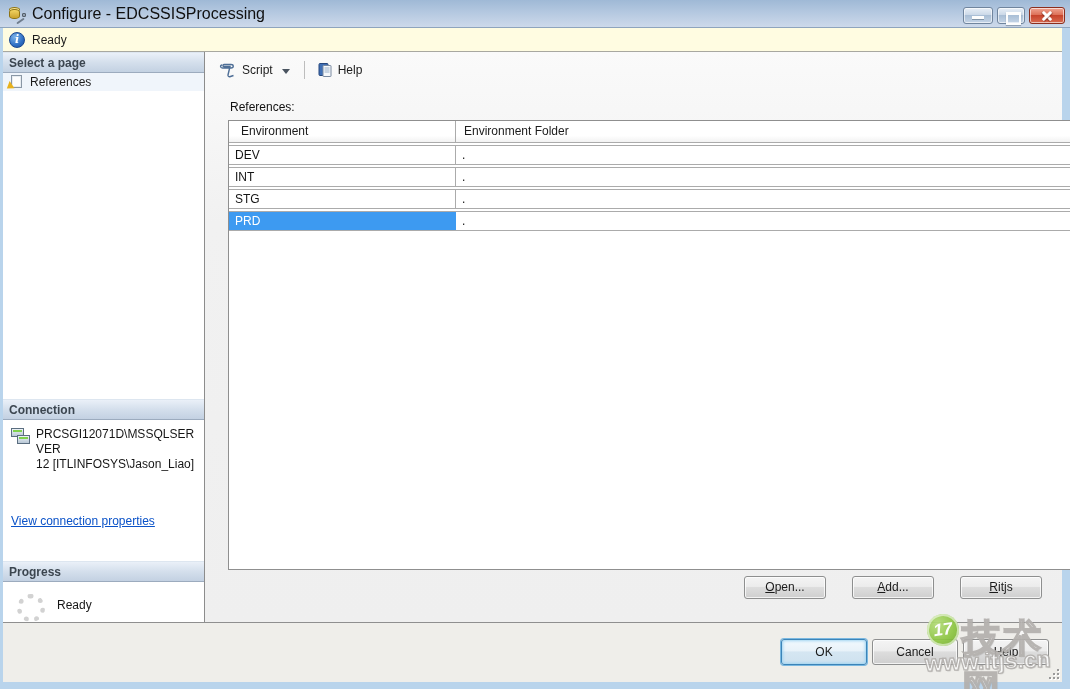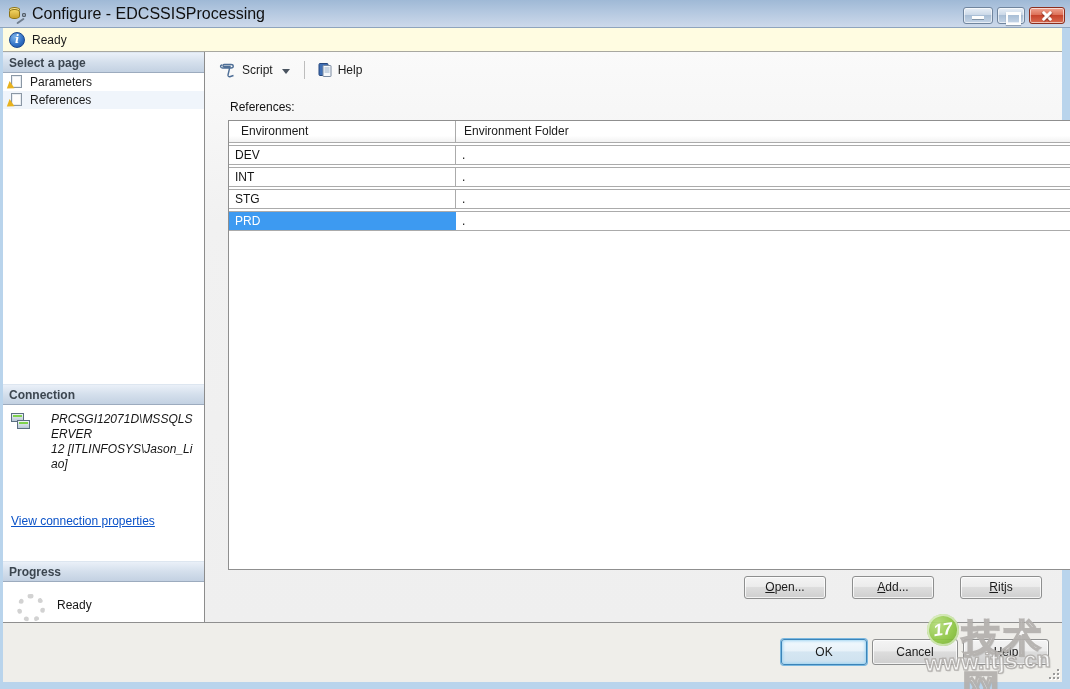--- a/index.html
+++ b/index.html
@@ -48,21 +48,21 @@
   .section-header { height:21px; flex:0 0 21px; padding:3px 0 0 6px; font-weight:bold; color:#3c4650;
     background:linear-gradient(180deg,#eaf0f8 0%,#d4dfec 50%,#c3d1e2 100%);
     border-top:1px solid #dde6f0; border-bottom:1px solid #9cabbe; }
   .page-item { display:flex; align-items:center; gap:6px; padding:2px 4px 2px 6px; cursor:default; }
   .page-item.selected { background:#f0f5fb; }
   .page-icon { width:15px; height:14px; position:relative; flex:0 0 15px; }
   .page-icon .sheet { position:absolute; left:2px; top:0; width:11px; height:13px; background:#fdfdfd; border:1px solid #8a97a5; box-shadow:inset 0 0 0 1px #e8edf2; }
   .page-icon .arrow { position:absolute; left:-1px; bottom:-1px; width:0; height:0;
     border-left:7px solid #e8b21d; border-top:5px solid transparent; border-bottom:3px solid transparent; transform:rotate(20deg); }
   .sidebar .spacer { flex:1 1 auto; }
-  .conn-body { padding:7px 6px 0 8px; display:flex; gap:18px;font-style:italic; }
+  .conn-body { padding:7px 6px 0 8px; display:flex; gap:3px; }
   .server-icon { width:22px; height:20px; position:relative; flex:0 0 22px; }
   .srv { position:absolute; width:13px; height:9px; background:linear-gradient(180deg,#eef3f8,#b9c8d6); border:1px solid #5b6e80; }
   .srv.s1 { left:0; top:1px; } .srv.s2 { left:6px; top:8px; }
   .srv::before { content:""; position:absolute; left:1px; top:1px; width:9px; height:2px; background:#7fd24d; }
   .conn-text { line-height:15px; color:#161616; word-break:break-all; }
   .conn-link { margin:42px 0 0 8px; color:#0a52c8; text-decoration:underline; cursor:pointer; width:max-content; }
   .progress-row { display:flex; align-items:flex-start; gap:12px; padding:12px 0 0 14px; }
   .spinner { width:28px; height:28px; border:5px dotted #d2d2d2; border-radius:50%; }
   .progress-text { padding-top:4px; color:#161616; }
 
@@ -146,27 +146,20 @@
   <div class="statusbar">
     <span class="info-icon"></span>
     <span>Ready</span>
   </div>
 
   <div class="content">
 
     <div class="sidebar">
       <div class="section-header">Select a page</div>
 
-      <div class="page-item">
-        <span class="page-icon">
-            <span class="sheet"></span>
-            <span class="arrow"></span>
-          </span>
-        <span>Parameters</span>
-      </div>
       <div class="page-item selected">
         <span class="page-icon">
             <span class="sheet"></span>
             <span class="arrow"></span>
           </span>
         <span>References</span>
       </div>
 
       <div class="spacer"></div>
 

